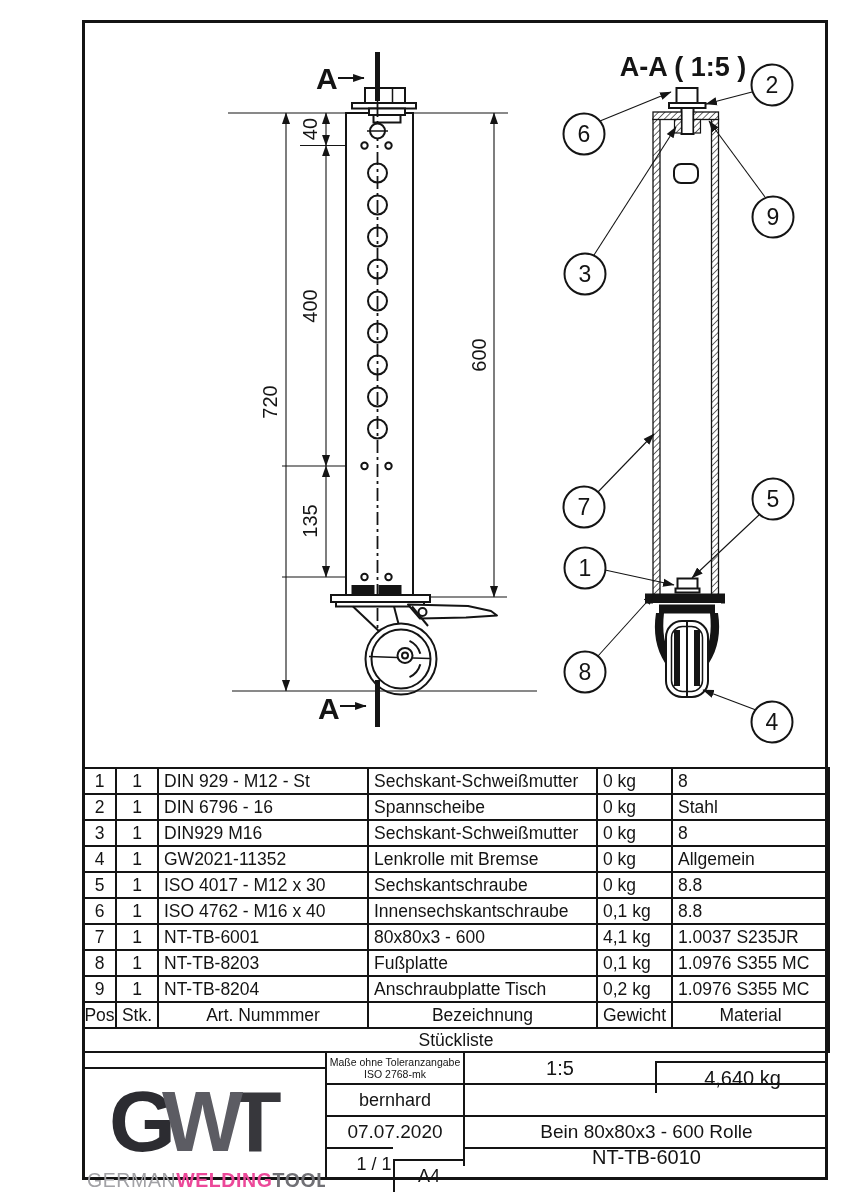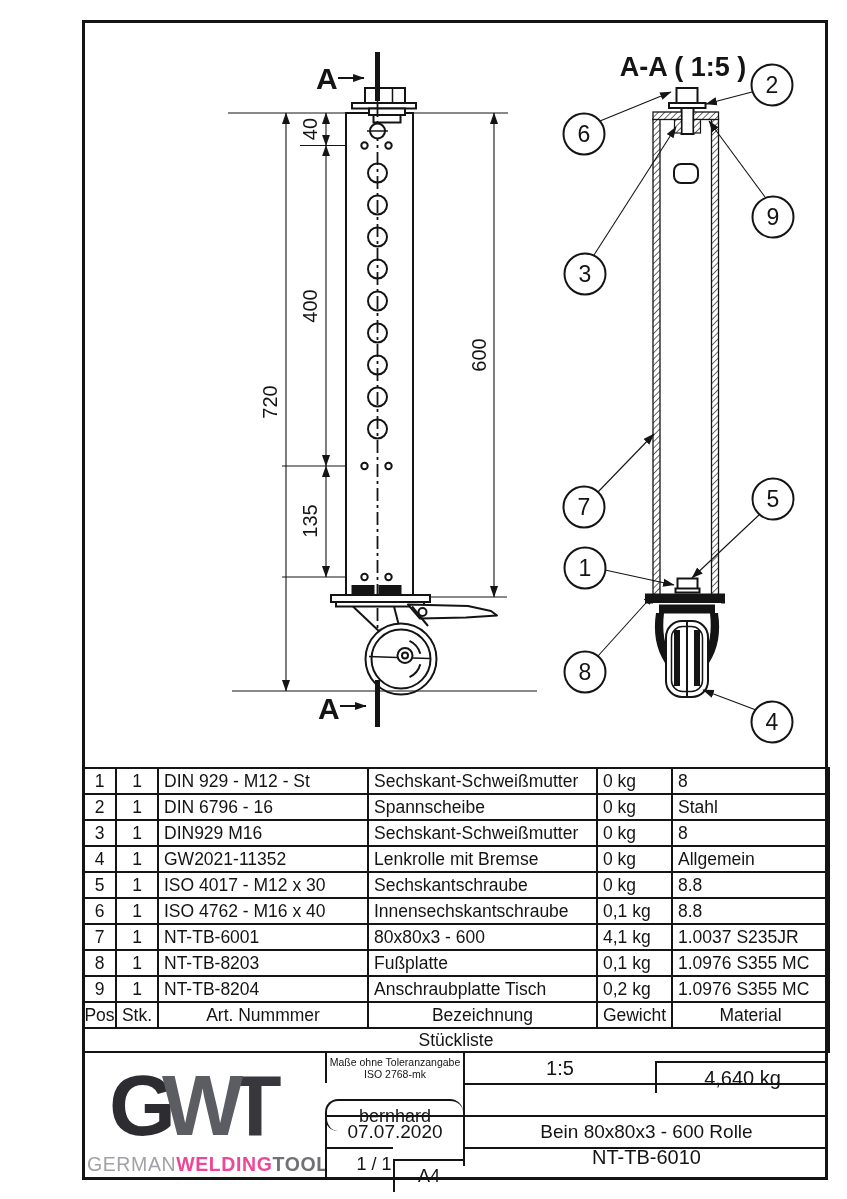--- a/index.html
+++ b/index.html
@@ -18,21 +18,21 @@
   table.bom tr.hdr td{text-align:center;padding:0;}
   table.bom td.full{text-align:center;height:22px;line-height:22px;padding:0;}
 
   
   .tblock{position:absolute;left:82px;top:1051px;width:746px;height:129px;}
   .cell{position:absolute;box-sizing:border-box;border-left:2px solid #141414;
         border-top:2px solid #141414;display:flex;align-items:center;justify-content:center;
         white-space:nowrap;overflow:hidden;}
   .tol{flex-direction:column;font-size:10.5px;line-height:12px;justify-content:center;}
   .logo-cell{border-left:none;flex-direction:column;justify-content:flex-end;align-items:flex-start;
-             padding:12px 0 4px 5px;}
+             padding:12px 0 4px 5px;margin-top:16px;}
   .gwt{font-weight:bold;font-size:86px;line-height:80px;letter-spacing:-14px;margin:0 0 8px 22px;}
   .gwt .g{color:#2c2c31;}
   .gwt .w{color:#5c5c63;position:relative;z-index:2;}
   .gwt .t{color:#37373c;}
   .wordmark{font-size:19.5px;letter-spacing:0.6px;font-weight:bold;}
   .wordmark .german{color:#a2a2a6;font-weight:normal;}
   .wordmark .welding{color:#ec4899;}
   .wordmark .tools{color:#707075;}
 </style>
 </head>
@@ -349,21 +349,21 @@
     <div class="cell logo-cell" style="left:0;top:0;width:243px;height:129px;">
       <div class="gwt"><span class="g">G</span><span class="w">W</span><span class="t">T</span></div>
       <div class="wordmark"><span class="german">GERMAN</span><span class="welding">WELDING</span><span class="tools">TOOLS</span></div>
     </div>
     <div class="cell tol" style="left:243px;top:0;width:138px;height:32px;">
       <span>Maße ohne Toleranzangabe</span>
       <span>ISO 2768-mk</span>
     </div>
     <div class="cell" style="left:381px;top:0;width:192px;height:32px;font-size:20px;">1:5</div>
     <div class="cell" style="left:573px;top:10px;width:173px;height:32px;font-size:20px;">4,640 kg</div>
-    <div class="cell" style="left:243px;top:48px;width:138px;height:32px;font-size:18px;border-radius:13px;">bernhard</div>
+    <div class="cell" style="left:243px;top:32px;width:138px;height:32px;font-size:18px;">bernhard</div>
     <div class="cell" style="left:381px;top:32px;width:365px;height:32px;"></div>
     <div class="cell" style="left:243px;top:64px;width:138px;height:32px;font-size:19px;">07.07.2020</div>
     <div class="cell" style="left:381px;top:64px;width:365px;height:32px;font-size:19px;">Bein 80x80x3 - 600 Rolle</div>
     <div class="cell" style="left:243px;top:96px;width:68px;height:33px;font-size:18px;padding-left:28px;">1 / 1</div>
     <div class="cell" style="left:311px;top:108px;width:70px;height:33px;font-size:18px;">A4</div>
     <div class="cell" style="left:381px;top:96px;width:365px;height:19px;font-size:20px;">NT-TB-6010</div>
   </div>
 </div>
 
 </body></html>

